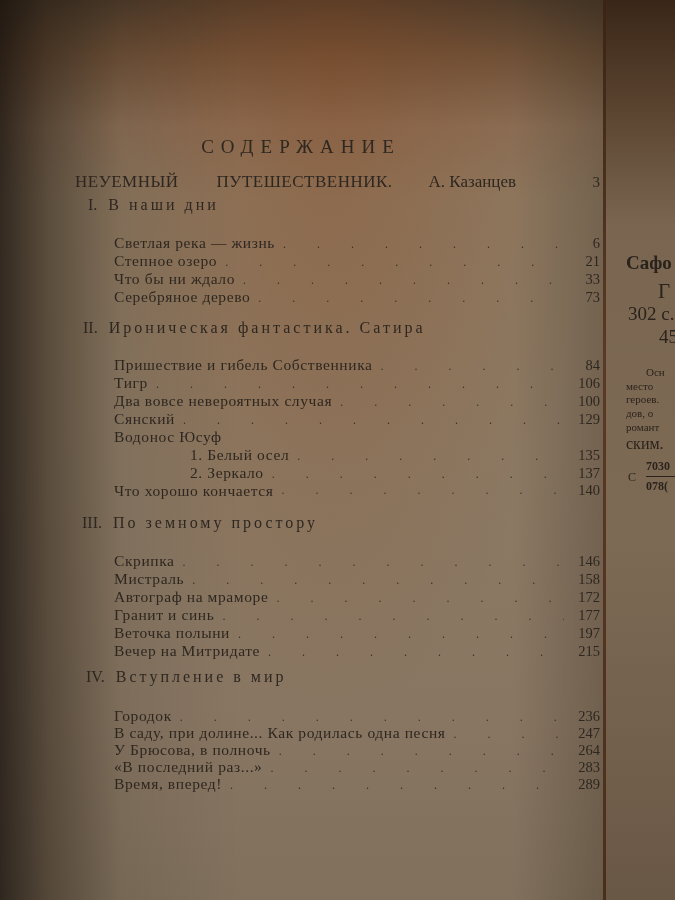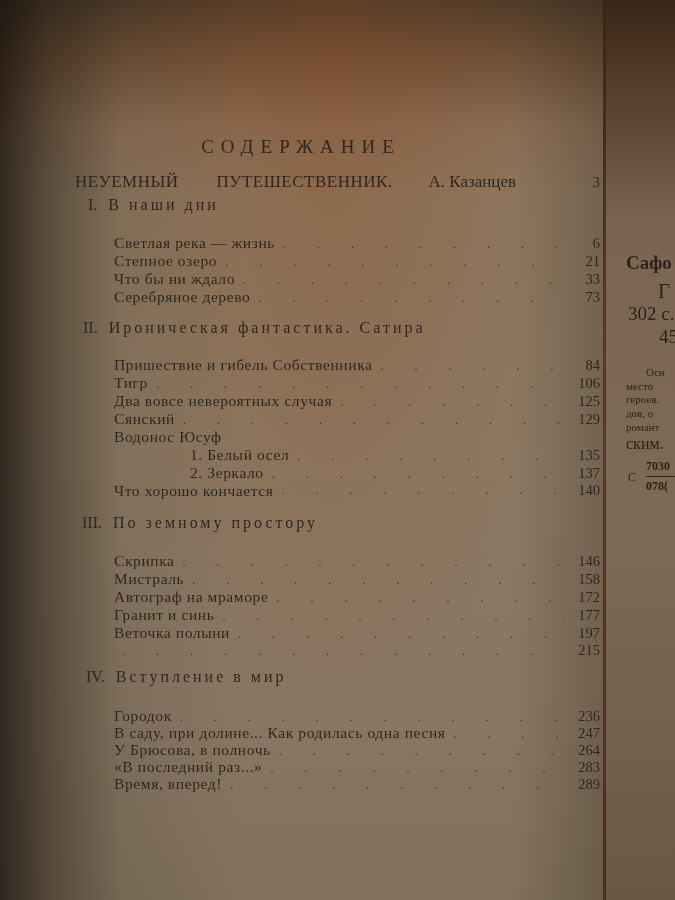--- a/index.html
+++ b/index.html
@@ -115,21 +115,21 @@
       <span class="pg">84</span>
     </div>
     <div class="entry" style="top:374px;">
       <span class="label">Тигр</span>
       <span class="dots"></span>
       <span class="pg">106</span>
     </div>
     <div class="entry" style="top:392px;">
       <span class="label">Два вовсе невероятных случая</span>
       <span class="dots"></span>
-      <span class="pg">125</span>
+      <span class="pg">100</span>
     </div>
     <div class="entry" style="top:410px;">
       <span class="label">Сянский</span>
       <span class="dots"></span>
       <span class="pg">129</span>
     </div>
     <div class="entry nodots" style="top:428px;">
       <span class="label">Водонос Юсуф</span>
       <span class="dots"></span>
       <span class="pg"></span>
@@ -173,20 +173,21 @@
       <span class="label">Гранит и синь</span>
       <span class="dots"></span>
       <span class="pg">177</span>
     </div>
     <div class="entry" style="top:624px;justify-content:center;">
       <span class="label">Веточка полыни</span>
       <span class="dots"></span>
       <span class="pg">197</span>
     </div>
     <div class="entry" style="top:642px;">
+      <span class="label">Вечер на Митридате</span>
       <span class="dots"></span>
       <span class="pg">215</span>
     </div>
 
     <div class="section" style="left:86px;top:668px;">
       <span class="num">IV.</span>
       <span>Вступление в мир</span>
     </div>
     <div class="entry" style="top:707px;">
       <span class="label">Городок</span>

